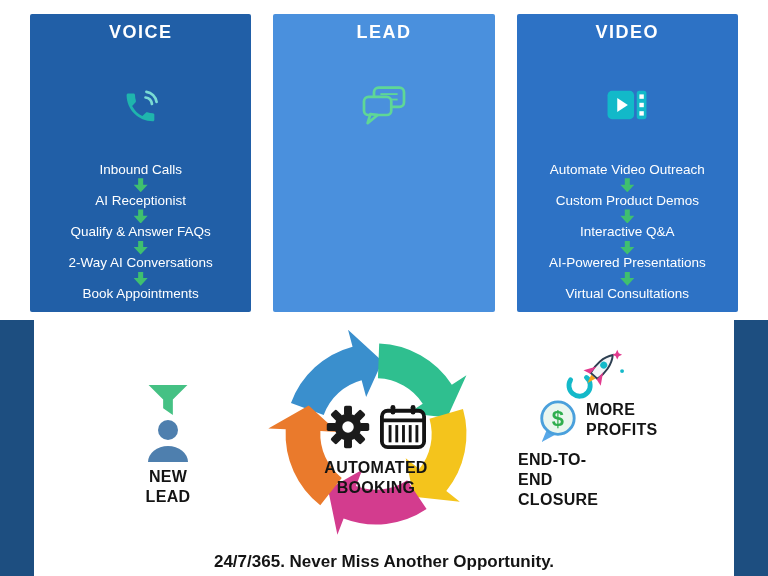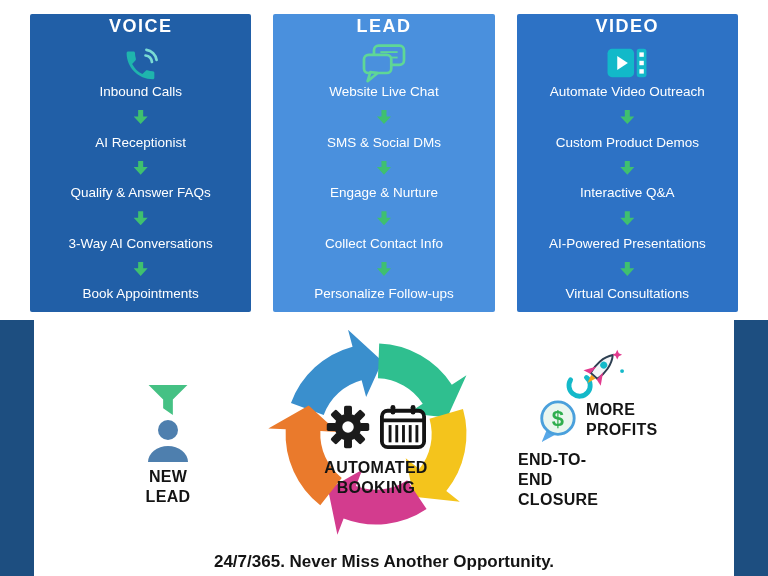--- a/index.html
+++ b/index.html
@@ -10,21 +10,21 @@
   .page{width:768px;height:576px;display:flex;flex-direction:column;}
 
   
   .top{
     height:320px;box-sizing:border-box;background:#fff;
     display:flex;gap:22px;padding:14px 30px 8px;
   }
   .card{
     flex:1;border-radius:2px;color:#fff;text-align:center;
     display:flex;flex-direction:column;align-items:center;
-    padding:2px 6px 10px;box-sizing:border-box;
+    padding:8px 6px 10px;box-sizing:border-box;gap:36px;
   }
   .card-title{
     margin:0;font-size:18px;font-weight:bold;letter-spacing:1.5px;
   }
   .card-icon{height:42px;margin-top:5px;display:flex;align-items:center;justify-content:center;}
   .steps{
     flex:1;width:100%;display:flex;flex-direction:column;
     justify-content:space-between;align-items:center;
   }
   .step{font-size:13.5px;line-height:1.15;}
@@ -77,48 +77,37 @@
           <path d="M16.6 3.2a8.4 8.4 0 0 1 6.8 6.8" fill="none" stroke="#7adbd4" stroke-width="1.8" stroke-linecap="round"></path>
         </svg>
       </div>
       <div class="steps">
           <div class="step">Inbound Calls</div>
           <div class="arrow-down"></div>
           <div class="step">AI Receptionist</div>
           <div class="arrow-down"></div>
           <div class="step">Qualify &amp; Answer FAQs</div>
           <div class="arrow-down"></div>
-          <div class="step">3-Way AI Conversations</div>
+          <div class="step">2-Way AI Conversations</div>
           <div class="arrow-down"></div>
           <div class="step">Book Appointments</div>
         </div>
     </section>
 
     <section class="card" style="background: rgb(74, 144, 221);">
       <h2 class="card-title">LEAD</h2>
       <div class="card-icon">
         <svg width="48" height="40" viewBox="0 0 52 44">
           <rect x="15" y="3" width="33" height="21" rx="5" fill="none" stroke="#5fd796" stroke-width="3"></rect>
           <line x1="22" y1="10" x2="41" y2="10" stroke="#5fd796" stroke-width="2"></line>
           <line x1="22" y1="16" x2="41" y2="16" stroke="#5fd796" stroke-width="2"></line>
           <rect x="4" y="13" width="30" height="20" rx="5" fill="#4a90dd" stroke="#5fd796" stroke-width="3"></rect>
           <path d="M11 32 L8 42 L19 33 Z" fill="#4a90dd" stroke="#5fd796" stroke-width="3" stroke-linejoin="round"></path>
         </svg>
       </div>
-      <div class="steps">
-          <div class="step">Website Live Chat</div>
-          <div class="arrow-down"></div>
-          <div class="step">SMS &amp; Social DMs</div>
-          <div class="arrow-down"></div>
-          <div class="step">Engage &amp; Nurture</div>
-          <div class="arrow-down"></div>
-          <div class="step">Collect Contact Info</div>
-          <div class="arrow-down"></div>
-          <div class="step">Personalize Follow-ups</div>
-        </div>
     </section>
 
     <section class="card" style="background: rgb(45, 114, 197);">
       <h2 class="card-title">VIDEO</h2>
       <div class="card-icon">
         <svg width="46" height="38" viewBox="0 0 52 40">
           <rect x="4" y="4" width="30" height="32" rx="5" fill="#12b9c9"></rect>
           <polygon points="15,12 27,20 15,28" fill="#ffffff"></polygon>
           <rect x="37" y="4" width="11" height="32" rx="3" fill="#12b9c9"></rect>
           <rect x="40" y="8" width="5" height="5" fill="#ffffff"></rect>

